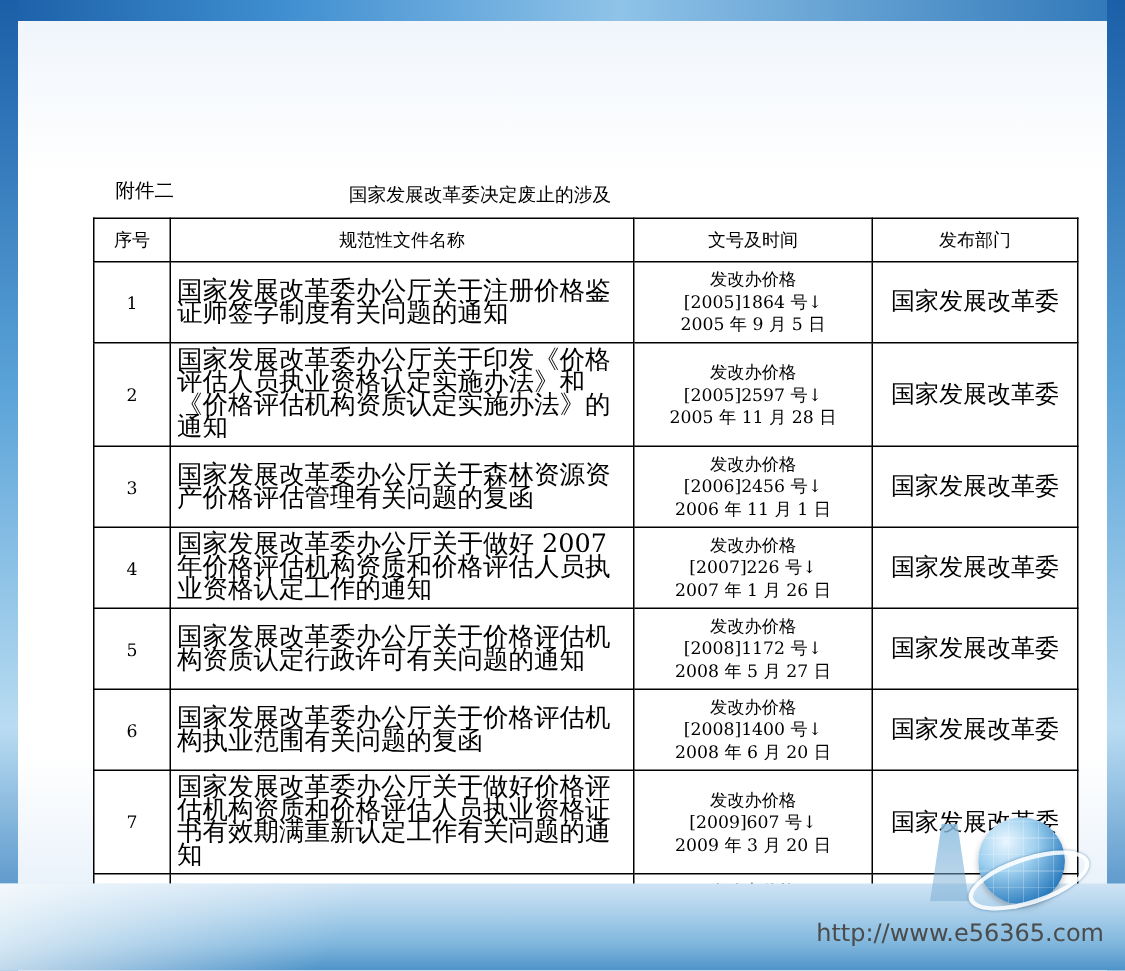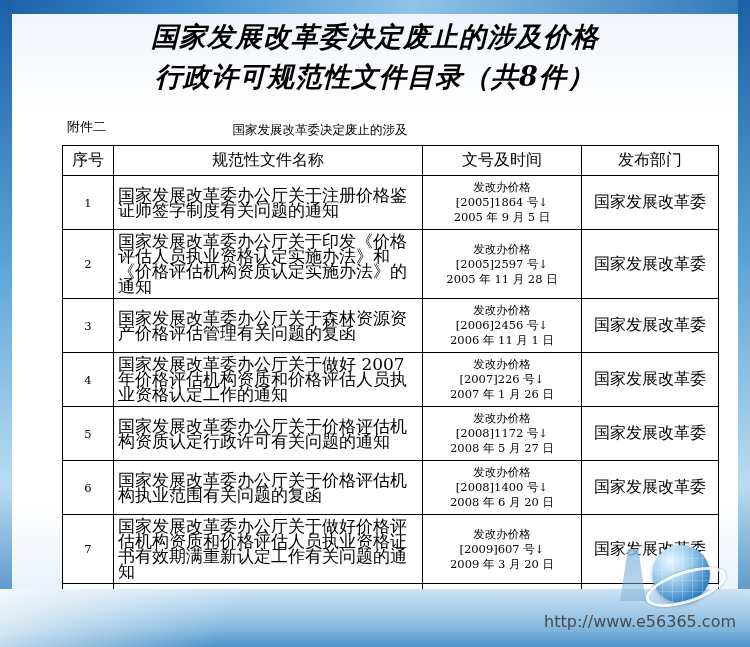--- a/index.html
+++ b/index.html
@@ -48,21 +48,21 @@
     font-size:27px;line-height:40px;color:#000000;
     letter-spacing:1px;
     white-space:nowrap;
   }
 
   .doc-area{
     position:absolute;left:60px;top:118px;width:630px;
   }
   .attach-label{
     font-family:Liberation Mono, monospace;
-    font-size:13px;color:#000;margin-left:7px;margin-bottom:2px;
+    font-size:13px;color:#000;margin-left:17px;margin-bottom:2px;
   }
   .doc-head{
     font-family:Liberation Sans, sans-serif;
     font-size:12.5px;line-height:17px;color:#000;
     text-align:center;margin:-16px 0 6px 50px;width:420px;
   }
 
   table.cat{
     border-collapse:collapse;
     width:620px;
@@ -71,21 +71,21 @@
     margin-left:2px;
   }
   table.cat td,table.cat th{
     border:1px solid #000;
     padding:4px 4px;
     vertical-align:middle;
     font-family:"DejaVu Serif","Liberation Serif",serif;
     color:#000;
   }
   thead th{
-    font-size:16px;font-weight:normal;text-align:center;height:20px;
+    font-size:12px;font-weight:normal;text-align:center;height:20px;
   }
   td.seq{width:42px;text-align:center;font-size:11.5px;}
   td.name{width:300px;font-size:17px;line-height:15px;color:#b00000;}
   td.docno{width:150px;font-size:11.5px;line-height:15px;color:#b00000;text-align:center;padding-left:8px;}
   td.dept{width:128px;font-size:16px;text-align:center;color:#b00000;white-space:nowrap;}
   th.seq{width:42px;}
   th.name{width:300px;text-align:center;}
   th.docno{width:150px;}
   th.dept{width:128px;}
 
@@ -123,24 +123,20 @@
 </style>
 </head>
 <body>
 
 <div class="page">
 
   <div class="band-top"></div>
   <div class="band-left"></div>
   <div class="band-right"></div>
 
-  <div class="title-wrap">
-    <div class="title-line">国家发展改革委决定废止的涉及价格</div>
-    <div class="title-line">行政许可规范性文件目录（共8件）</div>
-  </div>
 
   <div class="doc-area">
     <div class="attach-label">附件二</div>
     <div class="doc-head">
       <div>国家发展改革委决定废止的涉及</div>
     </div>
 
     <table class="cat">
       <thead>
         <tr>

